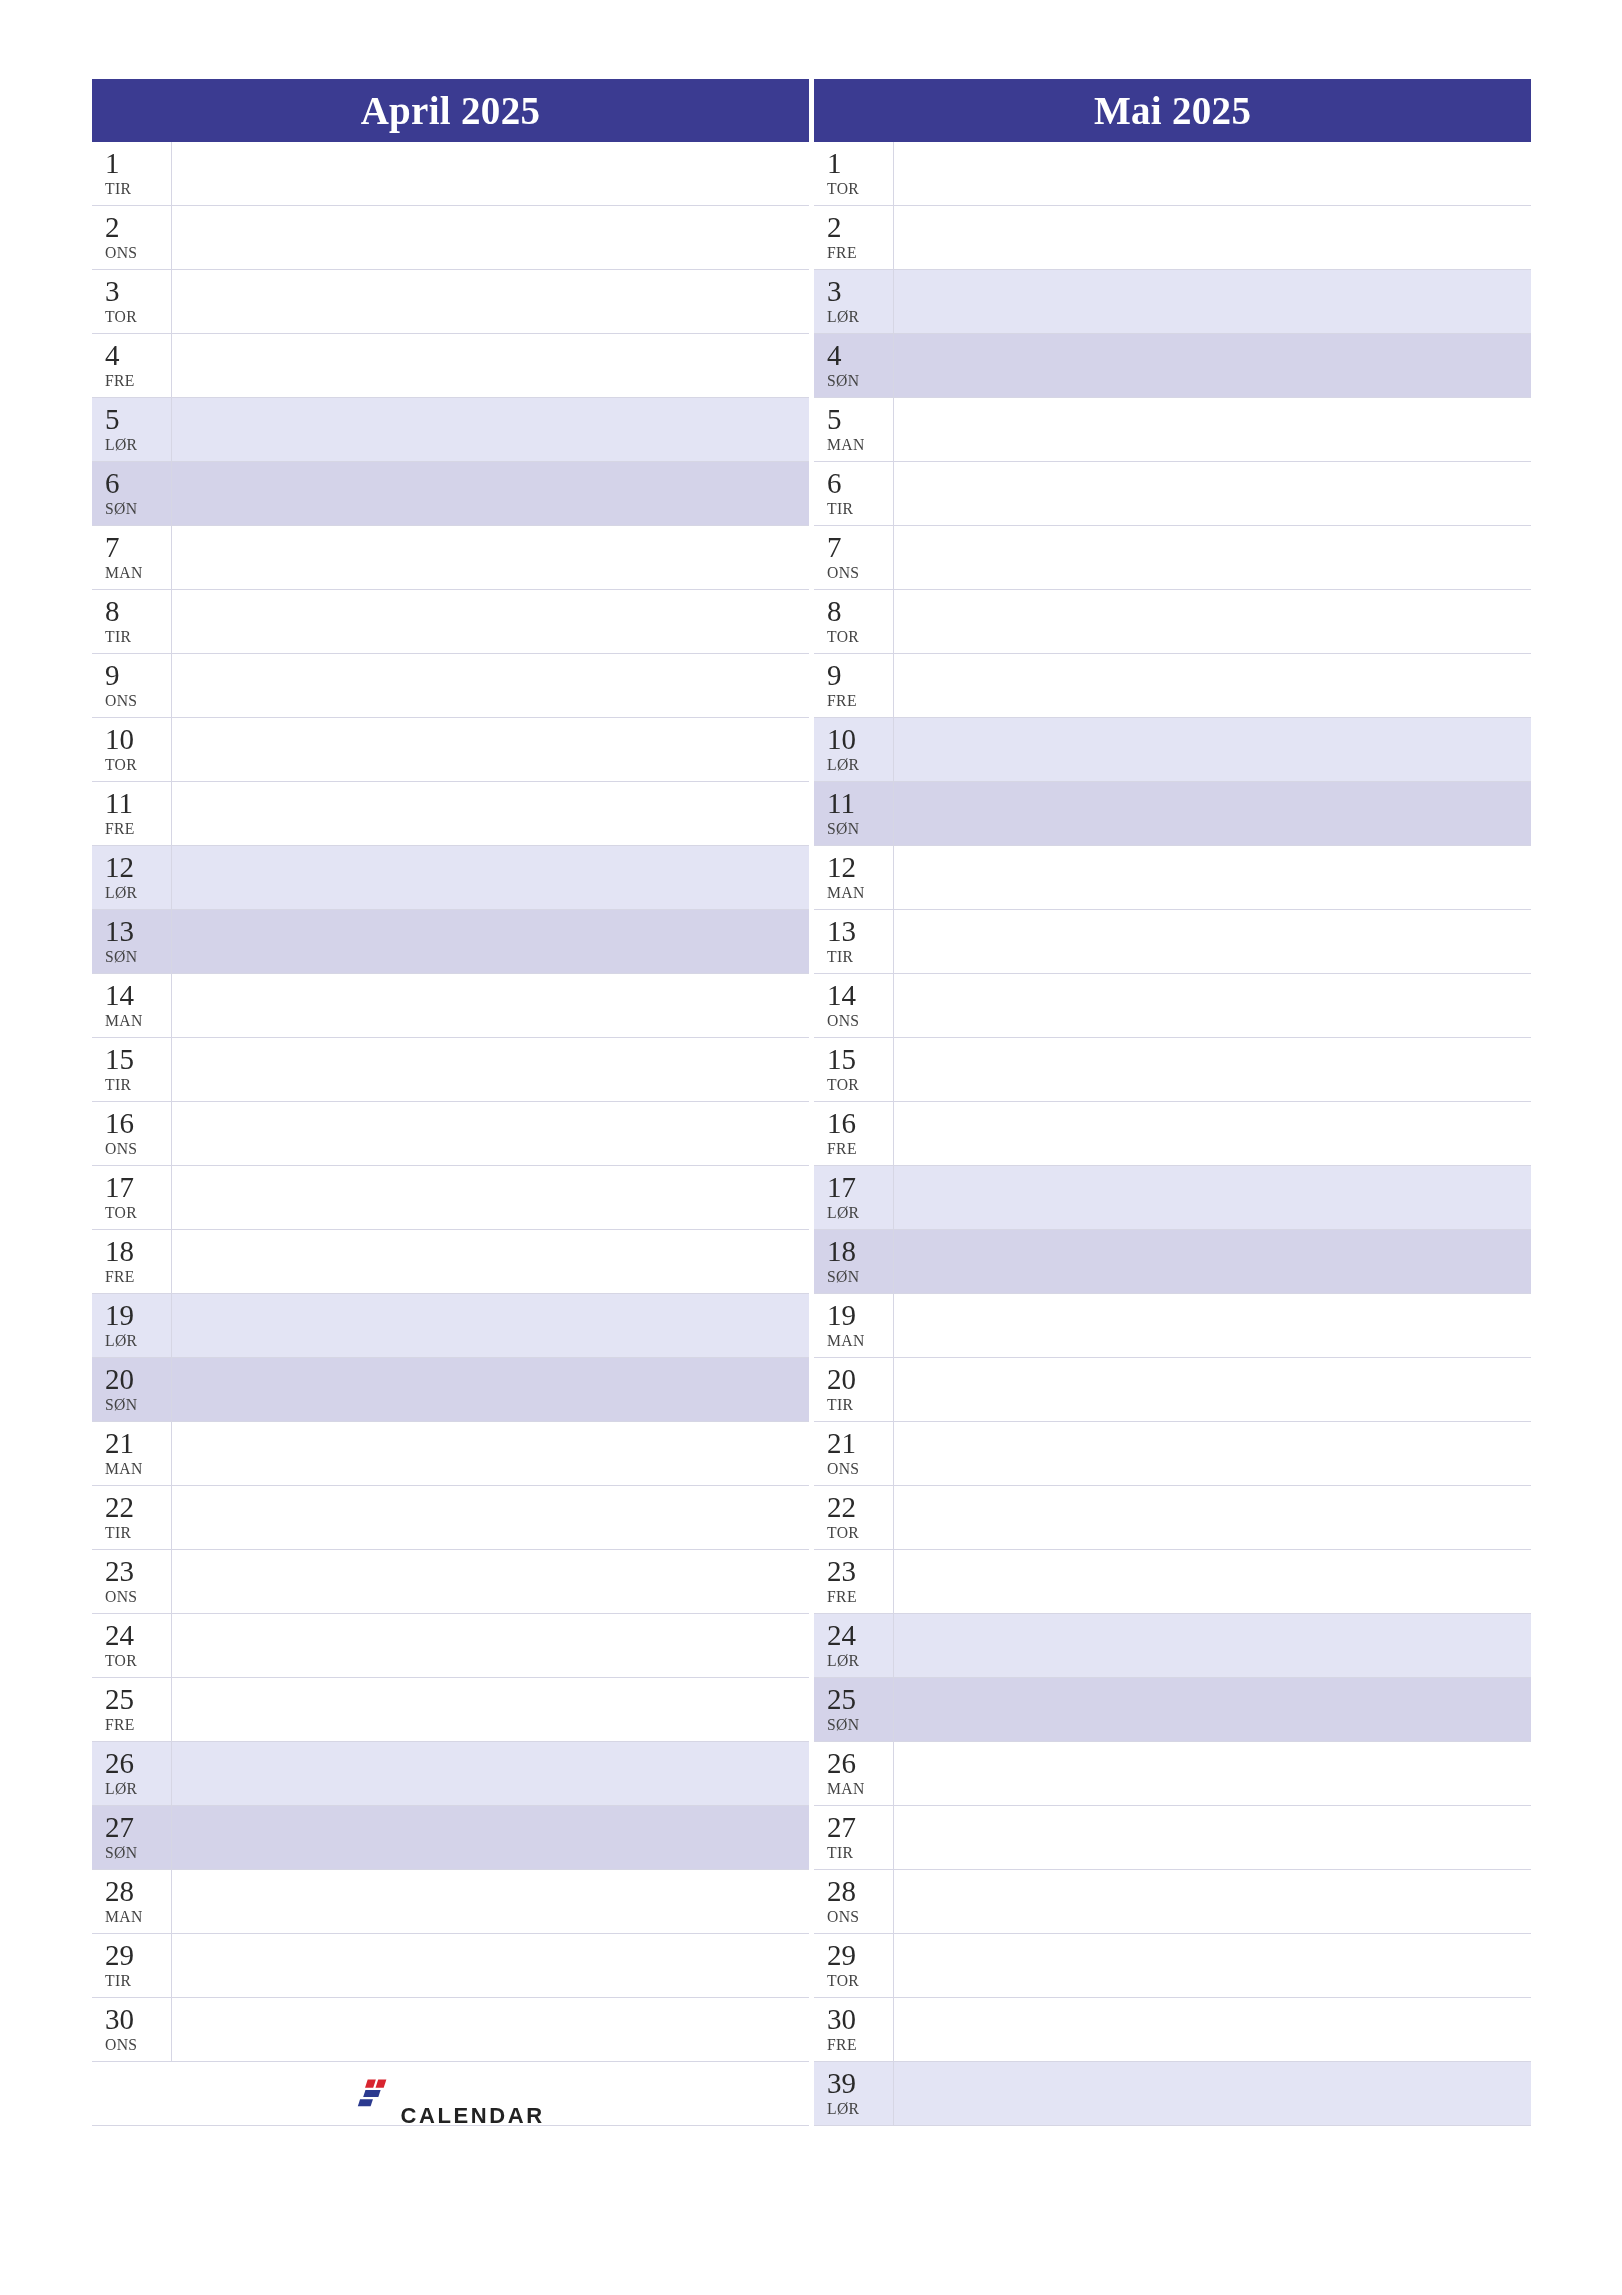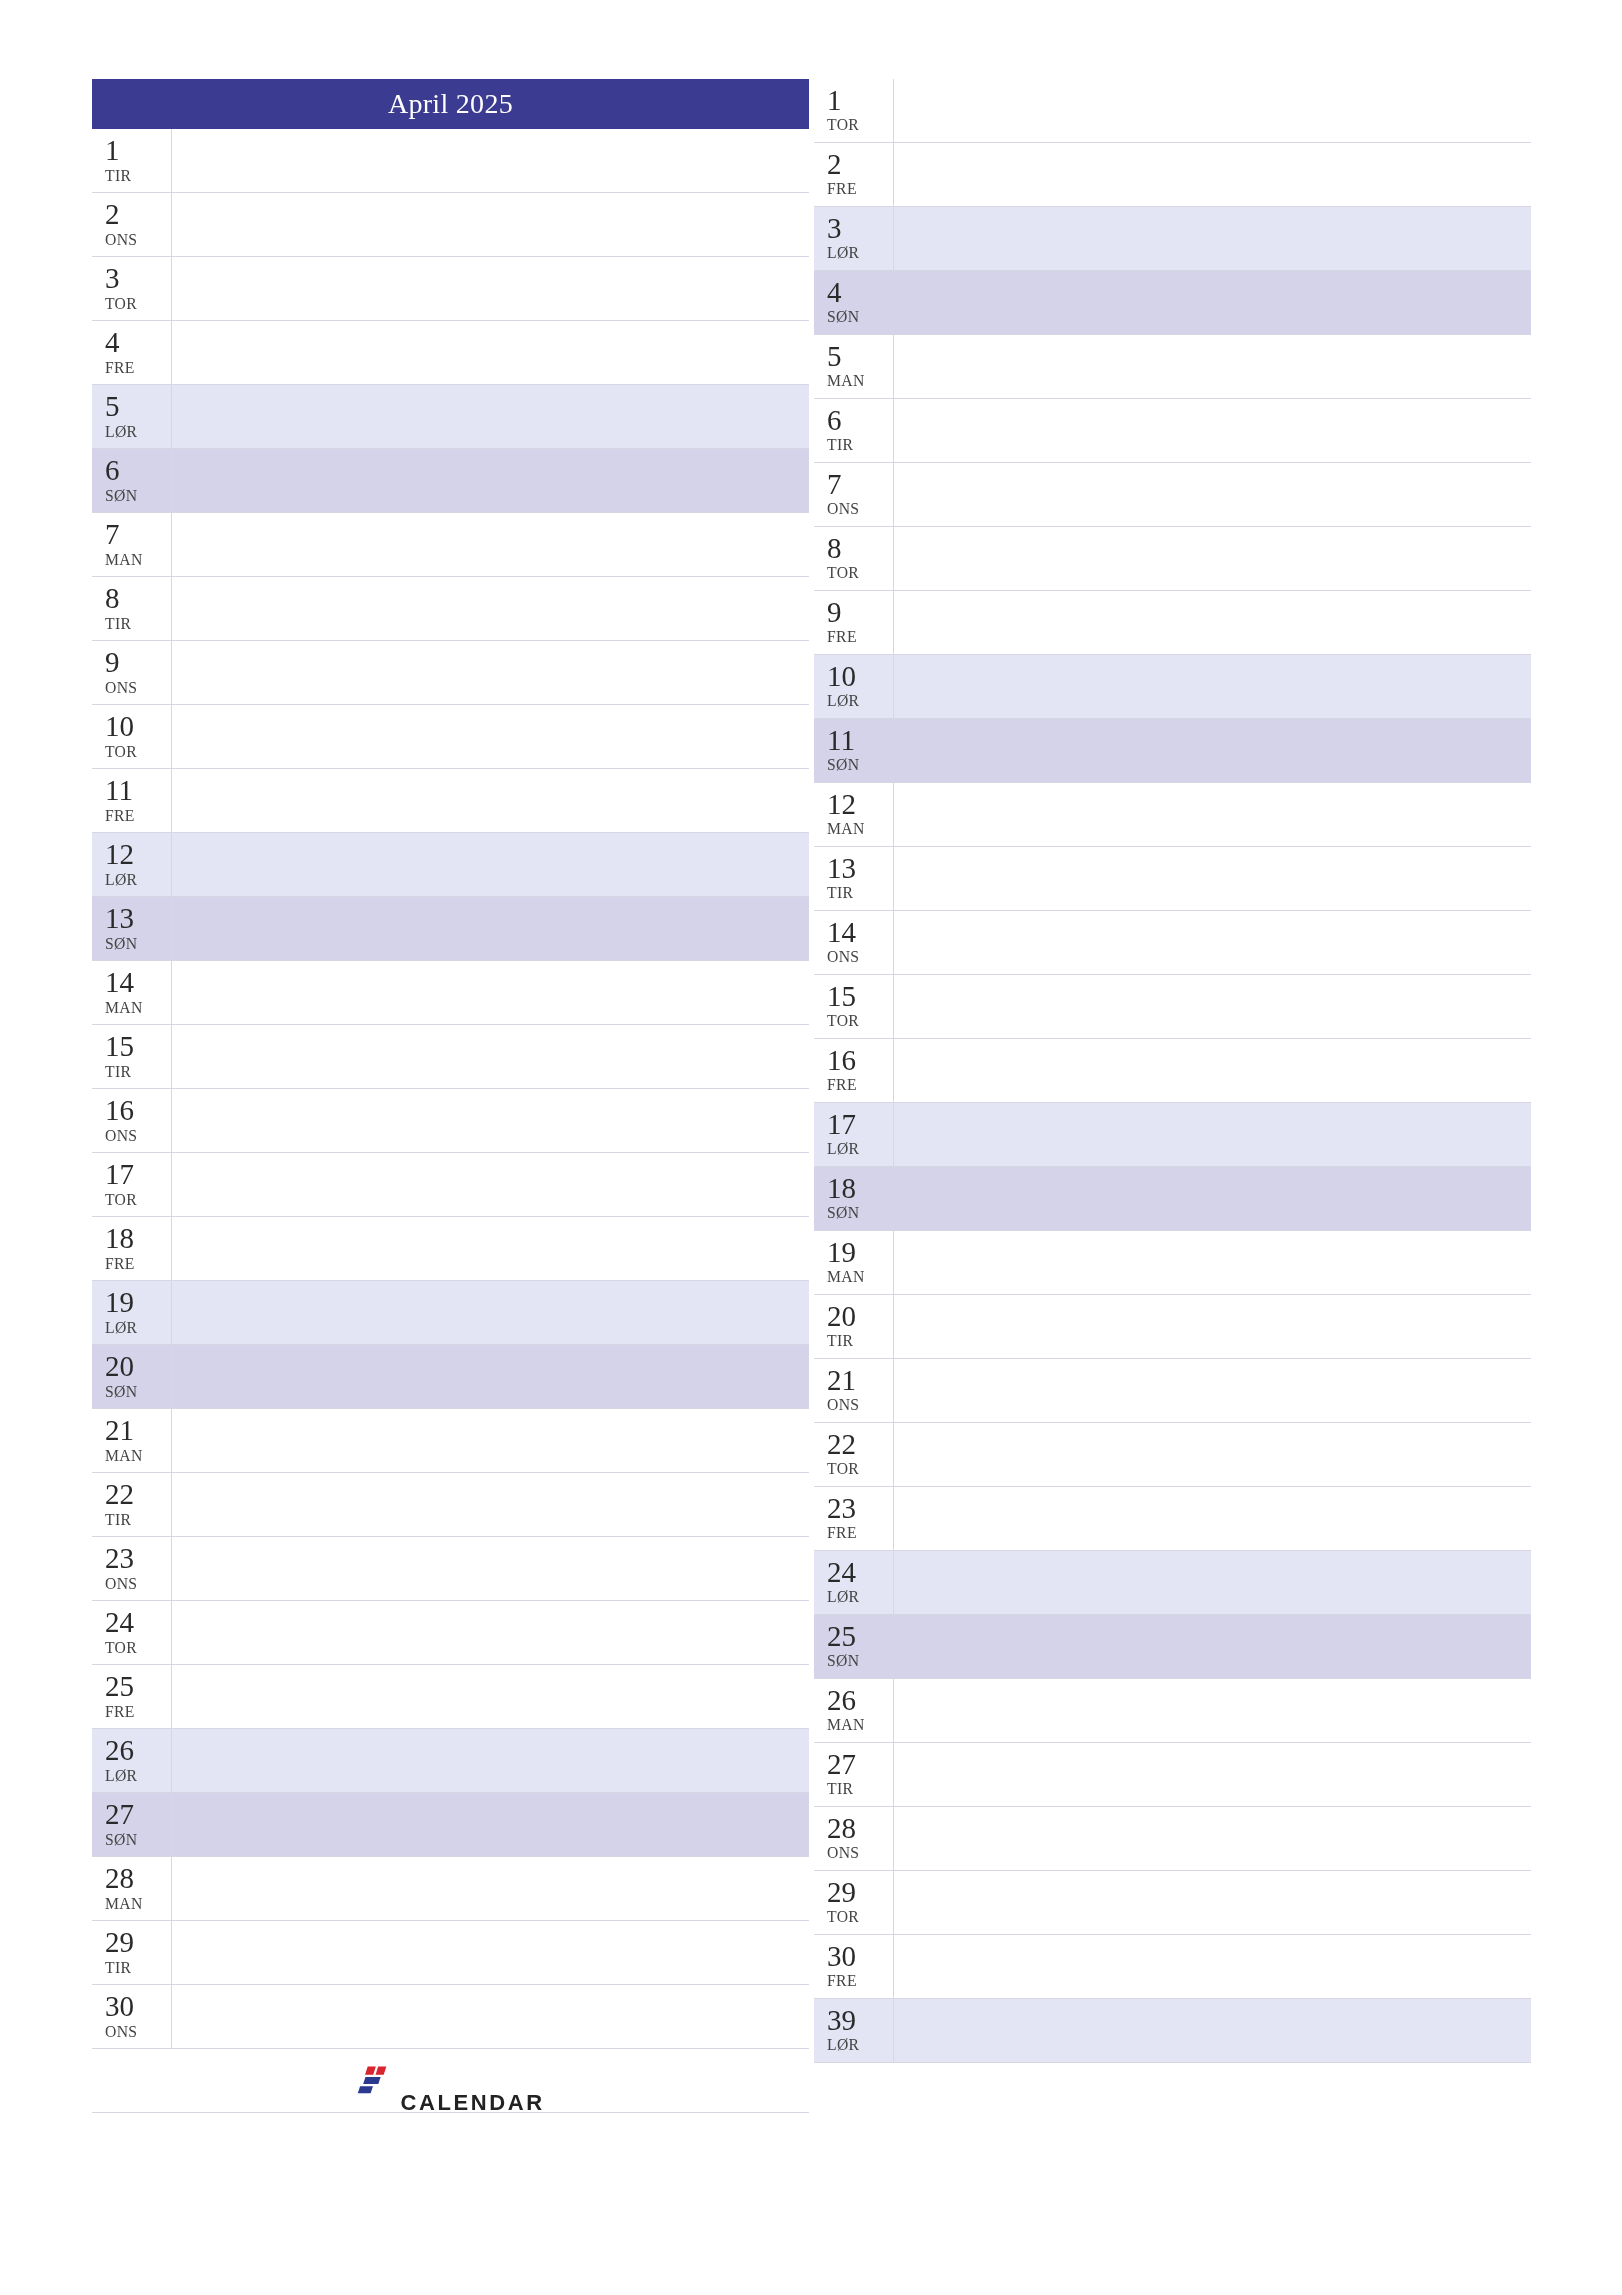--- a/index.html
+++ b/index.html
@@ -16,24 +16,24 @@
     width: 100%;
   }
   .month {
     flex: 1;
     display: flex;
     flex-direction: column;
   }
   .month-header {
     background: #3b3b91;
     color: #fff;
-    font-size: 28px;
+    font-size: 39px;
     text-align: center;
     padding: 9.2px 0;
-    font-weight: 400;
+    font-weight: 700;
     letter-spacing: 0.3px;
   }
   .days {
     display: flex;
     flex-direction: column;
   }
   .day-row {
     border-bottom: 0.7px solid #d6d6e4;
     display: flex;
     align-items: stretch;
@@ -319,20 +319,21 @@
       <rect x="24" y="24" width="26" height="12" fill="#2b3a8f"></rect>
       <rect x="20" y="40" width="22" height="12" fill="#2b3a8f"></rect>
     </g>
   </svg></div>
             <div class="logo-text">CALENDAR</div>
           </div>
         </div>
       </div>
     </div>
     <div class="month">
+      <div class="month-header">Mai 2025</div>
       <div class="days">
         <div class="day-row">
           <div class="day-label">
             <div class="day-num">1</div>
             <div class="day-name">TOR</div>
           </div>
           <div class="day-space"></div>
         </div>
         <div class="day-row">
           <div class="day-label">

